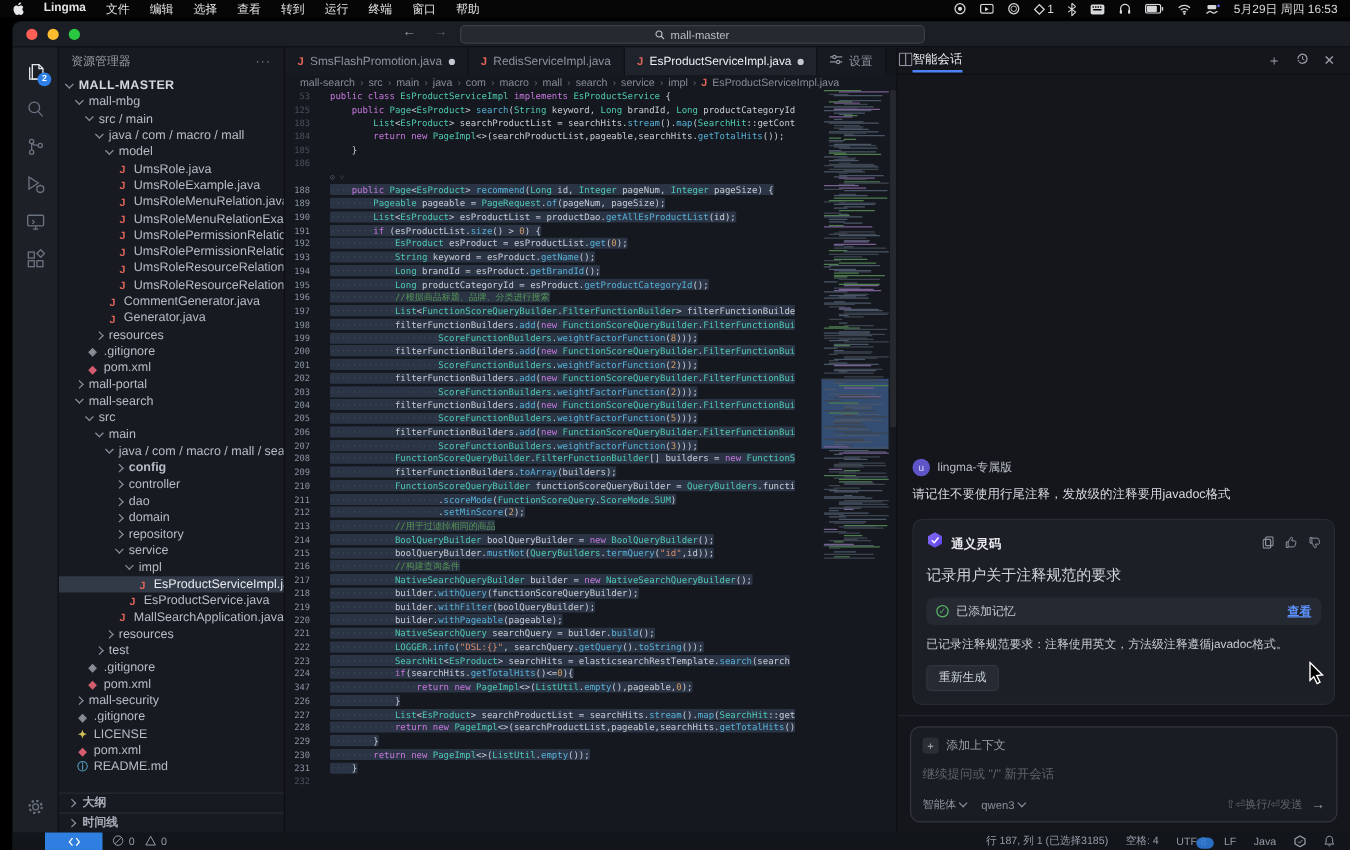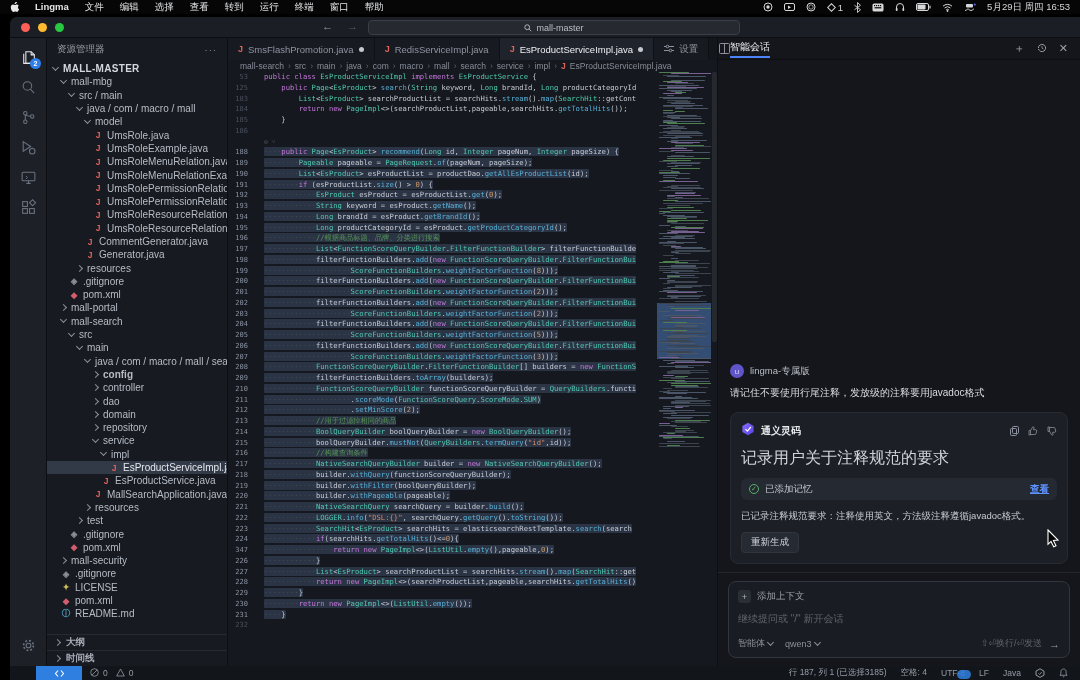--- a/index.html
+++ b/index.html
@@ -101,21 +101,21 @@
   .chat-msgs { flex:1; display:flex; flex-direction:column; justify-content:flex-end; padding:0 12px 8px; overflow:hidden; }
   .umsg-hdr { display:flex; align-items:center; gap:6px; margin-bottom:8px; }
   .uavatar { width:14px; height:14px; border-radius:50%; background:#5f55c9; color:#dcd9f5; font-size:8px;
     display:flex; align-items:center; justify-content:center; }
   .uname { color:#b9bec6; font-size:9.5px; }
   .utext { color:#d8dbe0; font-size:10px; margin-bottom:12px; line-height:1.4; }
   .acard { background:#1c2026; border:1px solid #262b33; border-radius:8px; padding:9px 10px 10px; }
   .acard-hdr { display:flex; align-items:center; gap:6px; }
   .aname { color:#e8eaee; font-size:10px; font-weight:bold; }
   .acard-actions { margin-left:auto; display:flex; gap:9px; color:#8b919c; }
-  .asummary { color:#cfd3da; font-size:16px; margin-top:8px; }
+  .asummary { color:#cfd3da; font-size:12px; margin-top:8px; }
   .memchip { margin-top:9px; height:22px; background:#252932; border-radius:6px; display:flex;
     align-items:center; padding:0 8px; gap:6px; }
   .memchk { width:10px; height:10px; border-radius:50%; border:1px solid #58b368; color:#58b368;
     font-size:7px; display:flex; align-items:center; justify-content:center; }
   .memtext { color:#c6cad1; font-size:9.5px; }
   .memlink { margin-left:auto; color:#5e93ff; font-size:9.5px; font-weight:bold; text-decoration:underline; }
   .adetail { color:#c6cad1; font-size:9.5px; margin-top:9px; line-height:1.45; }
   .regen { display:inline-block; margin-top:9px; background:#262b33; border:1px solid #30353e;
     border-radius:4px; padding:3px 9px; color:#ccd1d9; font-size:9.5px; }
   .chat-input-zone { border-top:1px solid #23262d; padding:8px 10px 8px; }

